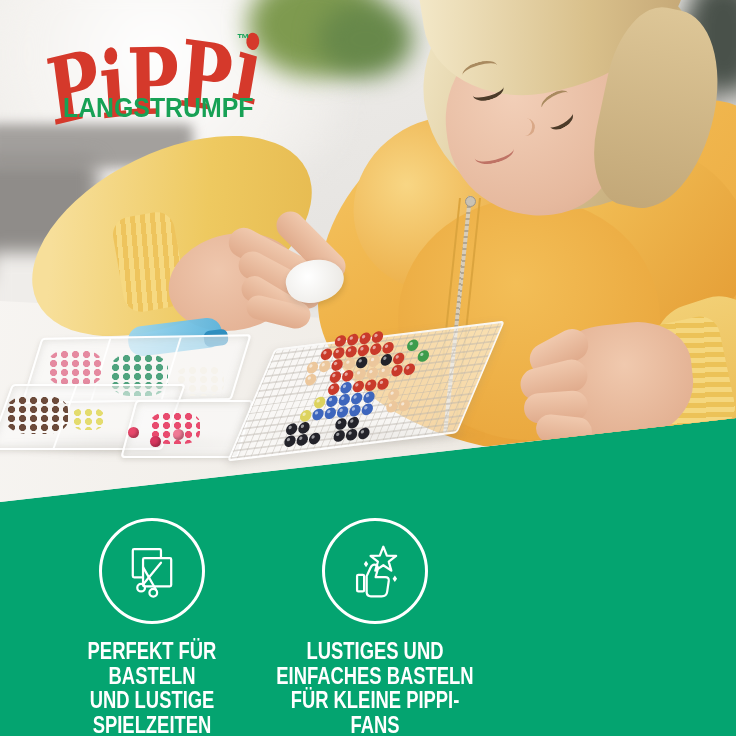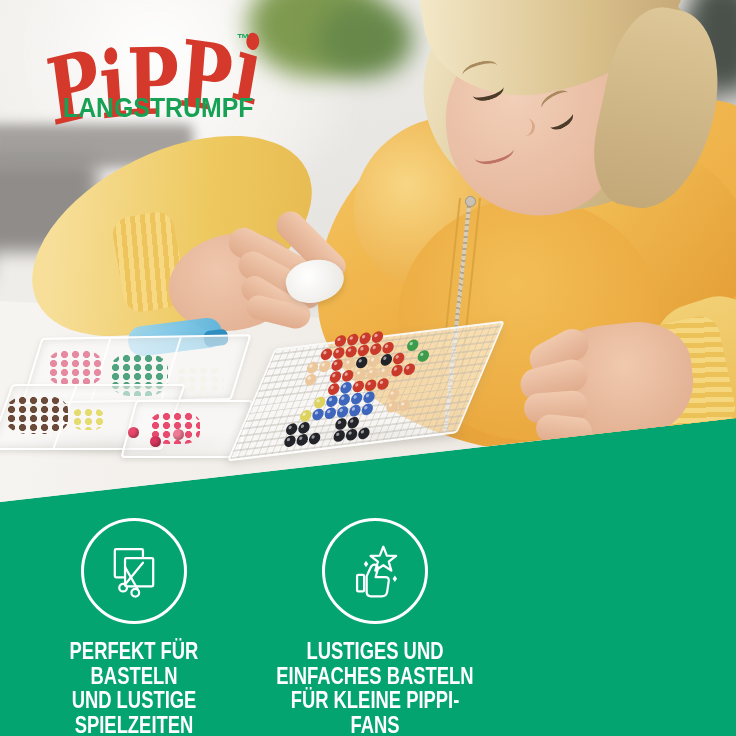--- a/index.html
+++ b/index.html
@@ -344,21 +344,21 @@
       <span class="lp l0">P</span>
       <span class="lp l1">i</span>
       <span class="lp l2">P</span>
       <span class="lp l3">P</span>
       <span class="lp l4">i</span>
     </div>
     <span class="logo-tm">™</span>
     <div class="logo-sub">LANGSTRUMPF</div>
   </div>
 
-  <div class="feature" style="left:4px;">
+  <div class="feature" style="left:22px;">
     <div class="fcircle">
       <svg width="64" height="64" viewBox="0 0 100 100" fill="none" stroke="#ffffff" stroke-width="3.5" stroke-linecap="round" stroke-linejoin="round">
         <rect x="20" y="16" width="44" height="44" rx="2"></rect>
         <rect x="36" y="30" width="44" height="44" rx="2" fill="#04a470"></rect>
         <path d="M37 70 L64 37"></path>
         <path d="M56 79 L36 44"></path>
         <circle cx="33" cy="76" r="6"></circle>
         <circle cx="52" cy="84" r="6"></circle>
       </svg>
     </div>

